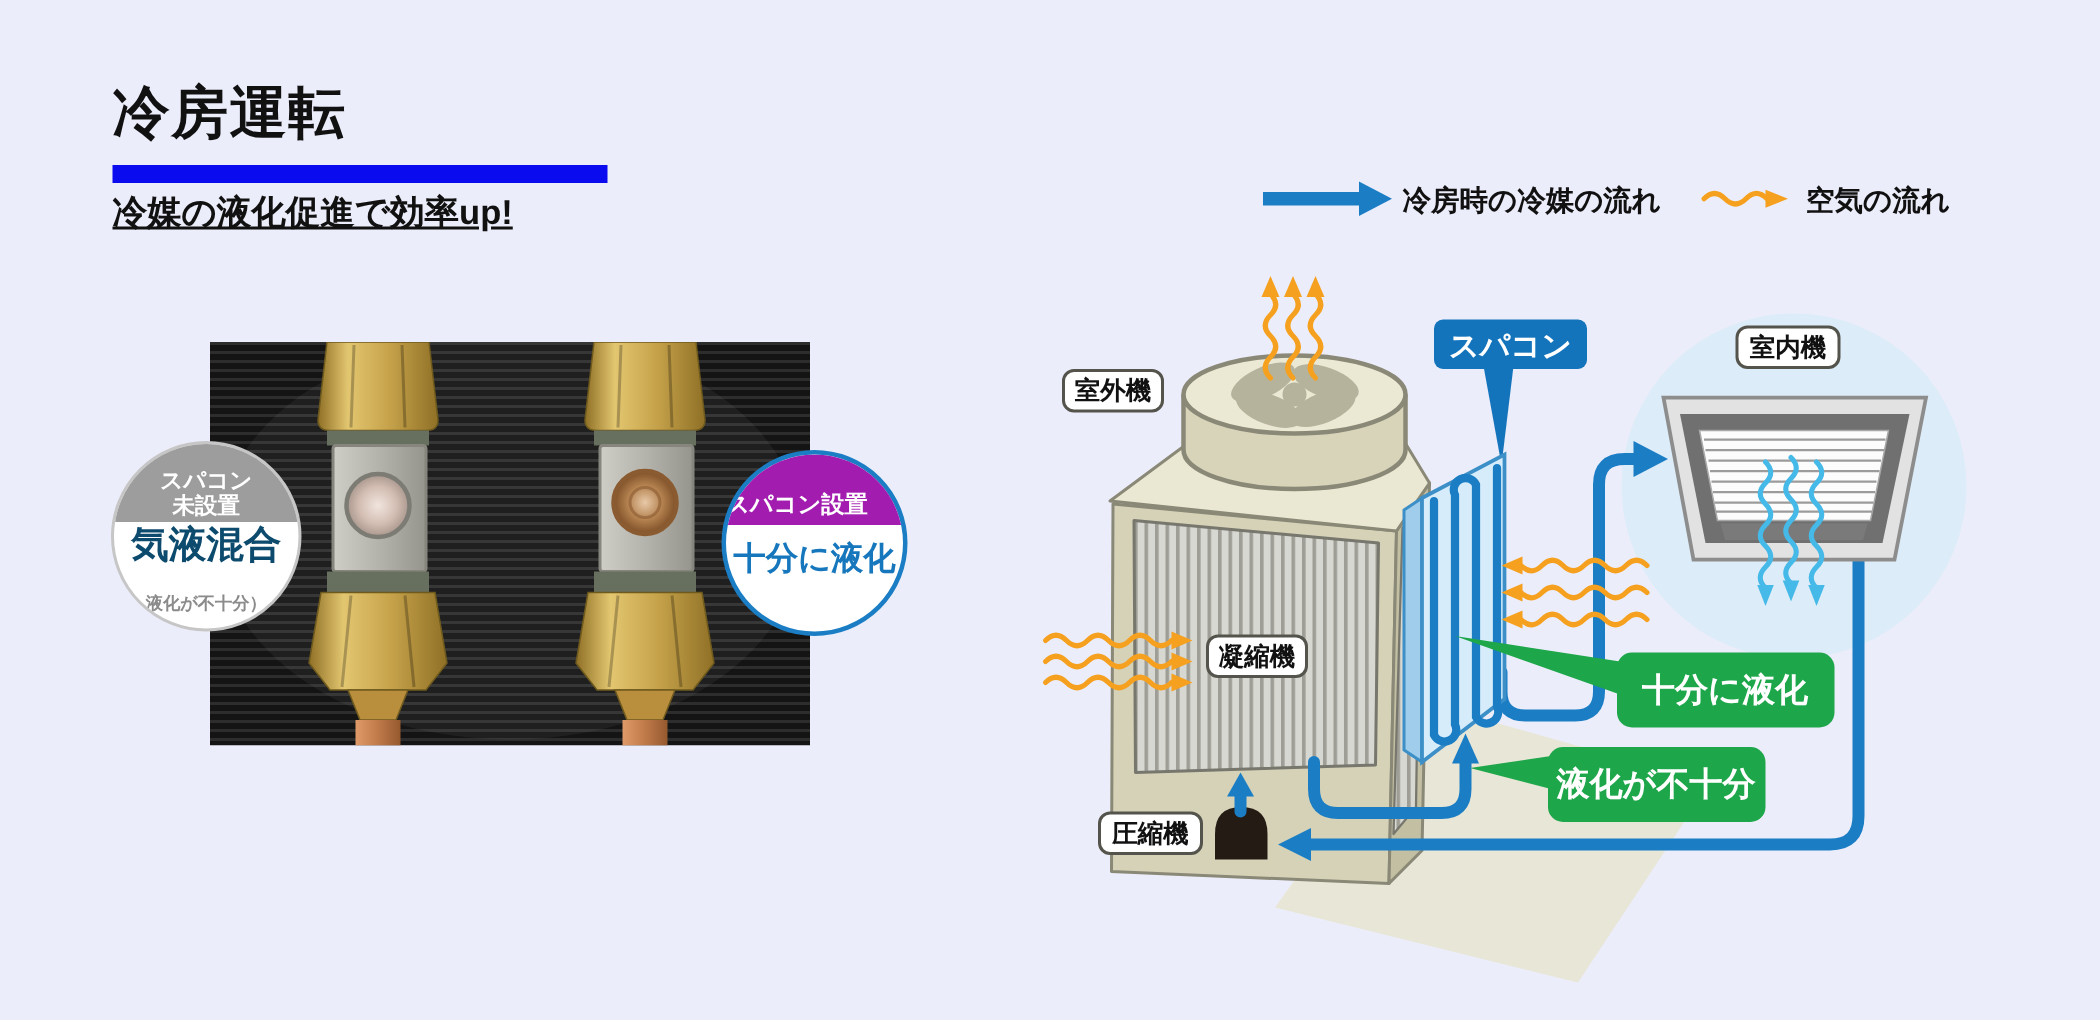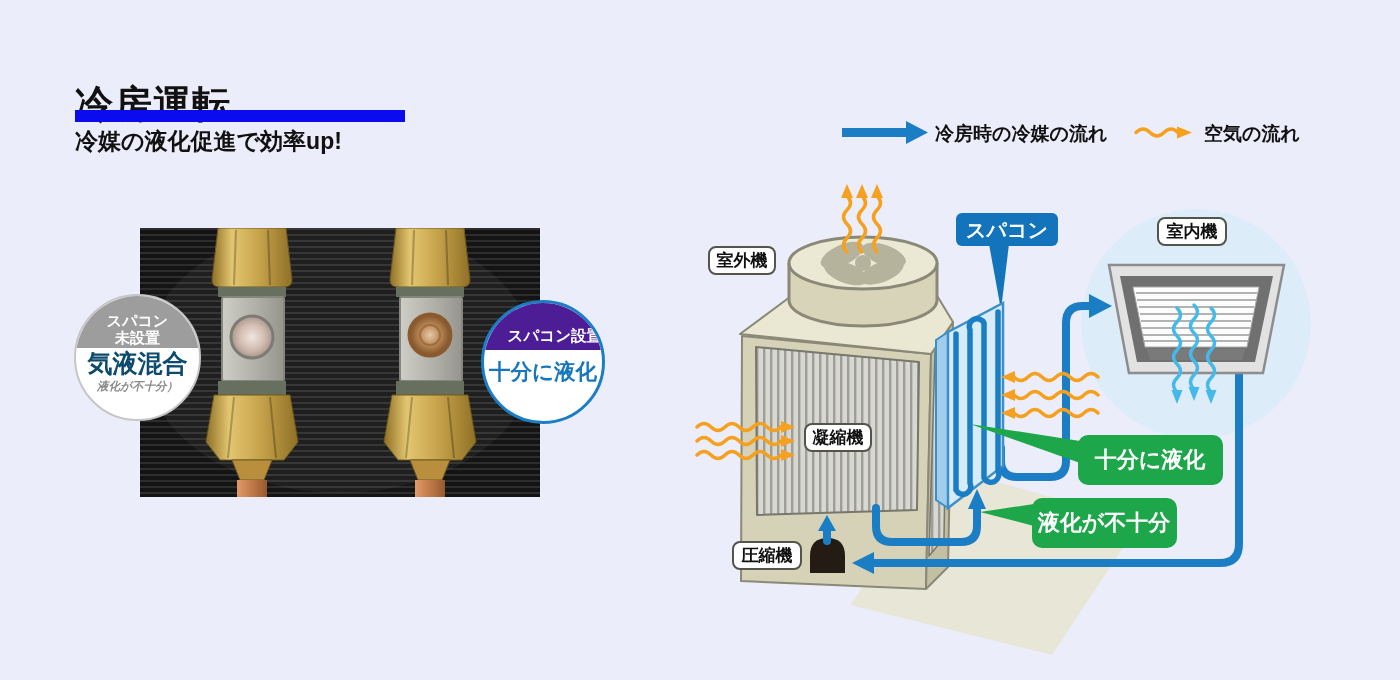--- a/index.html
+++ b/index.html
@@ -1,32 +1,32 @@
 <!DOCTYPE html>
 <html><head>
 <meta charset="utf-8">
 <style>
   html,body{margin:0;padding:0;}
   .stage{position:relative;width:1400px;height:680px;background:#ecedfa;overflow:hidden;
          font-family:"Liberation Sans",sans-serif;}
   .abs{position:absolute;}
-  .title{left:75px;top:50px;font-size:38px;font-weight:800;color:#111;letter-spacing:1px;margin-top:29px;}
+  .title{left:75px;top:50px;font-size:38px;font-weight:800;color:#111;letter-spacing:1px;}
   .underline{left:75px;top:110px;width:330px;height:12px;background:#0b0bf0;}
-  .subtitle{left:75px;top:126px;font-size:23px;font-weight:bold;color:#111;}
+  .subtitle{left:75px;top:126px;font-size:23px;font-weight:bold;color:#111;text-decoration:underline;}
   .desc{left:75px;top:542px;width:690px;font-size:17.5px;line-height:1.58;color:#151515;
         white-space:pre-line;}
   .badge{border-radius:50%;overflow:hidden;box-sizing:border-box;text-align:center;z-index:5;}
   .badge-gray{left:74px;top:294px;width:127px;height:127px;border:2px solid #c6c6c6;background:#fff;}
   .badge-gray .top{height:41%;background:#9d9d9d;display:flex;flex-direction:column;
        justify-content:flex-end;align-items:center;padding-bottom:2px;}
   .badge-gray .top div{color:#fff;font-weight:bold;font-size:15px;line-height:1.15;}
   .badge-gray .main{color:#0c4a6e;font-weight:800;font-size:25px;margin-top:3px;line-height:1;}
-  .badge-gray .note{color:#8b8b8b;font-size:11.5px;font-weight:bold;margin-top:3px;font-style:italic;}
+  .badge-gray .note{color:#8b8b8b;font-size:11.5px;font-weight:bold;margin-top:19px;}
   .badge-blue{left:481px;top:300px;width:124px;height:124px;border:3px solid #1b7ec5;background:#fff;}
-  .badge-blue .top{height:37%;background:#4c1d95;display:flex;justify-content:flex-end;
+  .badge-blue .top{height:37%;background:#a21caf;display:flex;justify-content:flex-start;
        align-items:flex-end;padding-bottom:3px;}
   .badge-blue .top div{color:#fff;font-weight:bold;font-size:15.5px;}
   .badge-blue .main{color:#1777bd;font-weight:800;font-size:21.5px;margin-top:7px;}
   svg text{font-family:"Liberation Sans",sans-serif;}
   .lbl-t{font-size:17px;font-weight:bold;fill:#111;text-anchor:middle;}
   .sup-t{font-size:20px;font-weight:bold;fill:#fff;text-anchor:middle;}
   .call-t{font-size:22px;font-weight:bold;fill:#fff;text-anchor:middle;}
   .legend-t{font-size:19px;font-weight:bold;fill:#111;}
 </style>
 </head>

